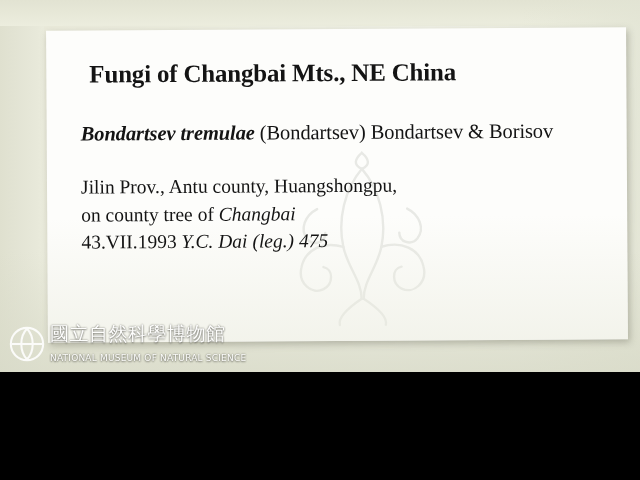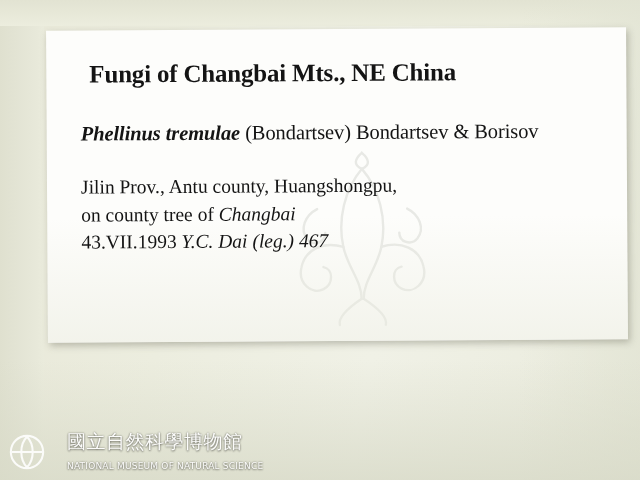--- a/index.html
+++ b/index.html
@@ -3,21 +3,21 @@
 <meta charset="utf-8">
 <style>
   html, body {
     margin: 0;
     padding: 0;
     background: #000;
   }
   #page {
     position: relative;
     width: 640px;
-    height: 480px;
+    height: 372px;
     overflow: hidden;
     background: #eef0e2;
     font-family: "Liberation Serif", serif;
   }
 
   
   .bg-base {
     position: absolute;
     left: 0; top: 0;
     width: 640px; height: 480px;
@@ -147,21 +147,21 @@
   }
 
   
   .museum-mark {
     position: absolute;
     left: 8px;
     bottom: 8px;
     z-index: 4;
     display: flex;
     align-items: center;
-    gap: 21px;
+    gap: 4px;
     opacity: 0.92;
   }
   .museum-logo {
     width: 38px;
     height: 38px;
     flex: 0 0 auto;
   }
   .museum-names {
     display: flex;
     flex-direction: column;
@@ -209,31 +209,31 @@
         <path d="M40 60 C28 66, 22 80, 30 90 C36 97, 48 94, 48 84"></path>
         <path d="M130 60 C142 66, 148 80, 140 90 C134 97, 122 94, 122 84"></path>
         <path d="M85 4 C78 10, 76 16, 85 20 C94 16, 92 10, 85 4"></path>
       </g>
     </svg>
 
     <div class="label-text">
       <div class="title">Fungi of Changbai Mts., NE China</div>
 
       <div class="species-line">
-        <span class="species-name">Phellinus tremulae</span><span> </span><span class="species-auth">(Bondartsev) Bondartsev &amp; Borisov</span>
+        <span class="species-name">Bondartsev tremulae</span><span> </span><span class="species-auth">(Bondartsev) Bondartsev &amp; Borisov</span>
       </div>
 
       <div class="detail-line">Jilin Prov., Antu county, Huangshongpu,</div>
 
       <div class="detail-line">
         <span>on county tree of </span><span class="ital">Changbai</span>
       </div>
 
       <div class="detail-line">
-        <span>43.VII.1993 </span><span class="ital">Y.C. Dai (leg.) </span><span class="ital">467</span>
+        <span>43.VII.1993 </span><span class="ital">Y.C. Dai (leg.) </span><span class="ital">475</span>
       </div>
     </div>
   </div>
 
 
   <div class="museum-mark">
     <svg class="museum-logo" viewBox="0 0 40 40" xmlns="http://www.w3.org/2000/svg">
       <g fill="none" stroke="#ffffff" stroke-width="2.2" opacity="0.95">
         <circle cx="20" cy="20" r="17"></circle>
         <path d="M20 4 C12 12, 12 28, 20 36 C28 28, 28 12, 20 4 Z"></path>

